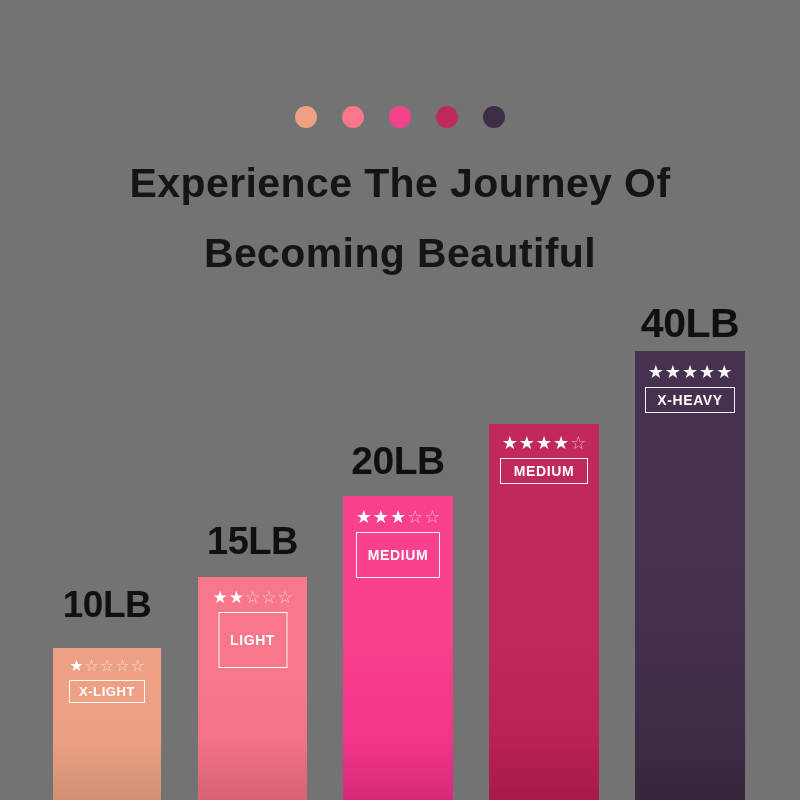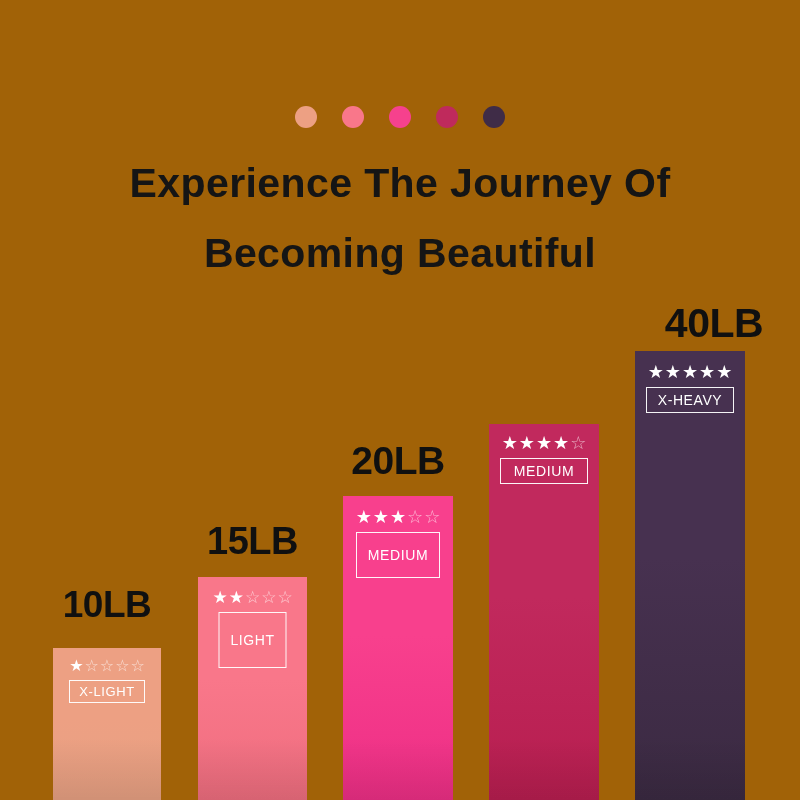--- a/index.html
+++ b/index.html
@@ -14,21 +14,21 @@
 
   body {
     font-family: "Liberation Sans", "DejaVu Sans", sans-serif;
     position: relative;
   }
 
   #infographic {
     position: relative;
     width: 800px;
     height: 800px;
-    background: #a16207;
+    background: #737373;
     overflow: hidden;
   }
 
   
   .dot-row {
     position: absolute;
     top: 106px;
     left: 0;
     width: 800px;
     display: flex;
@@ -124,21 +124,21 @@
   .stars .star {
     display: inline-block;
     line-height: 1;
   }
   .stars .star.off { opacity: 0.62; }
 
   .level-chip {
     border: 1.6px solid rgba(255,255,255,0.95);
     color: #ffffff;
     text-align: center;
-    font-weight: 400;
+    font-weight: 700;
     letter-spacing: 0.6px;
     line-height: 1;
     white-space: nowrap;
   }
 </style>
 </head>
 <body>
 
 <div id="infographic">
 
@@ -226,17 +226,17 @@
         <div class="badge" style="top: 12px;">
           <div class="stars" style="font-size: 18px;">
             <span class="star">★</span>
             <span class="star">★</span>
             <span class="star">★</span>
             <span class="star">★</span>
             <span class="star">★</span>
           </div>
           <div class="level-chip" style="font-size: 14px; padding: 5px 11px;">X-HEAVY</div>
         </div>
-        <div class="weight-label" style="font-size: 41px; top: -48px; margin-left: 24px;">40LB</div>
+        <div class="weight-label" style="font-size: 41px; top: -48px;">40LB</div>
       </div>
     </div>
 
 </div>
 
 </body></html>

